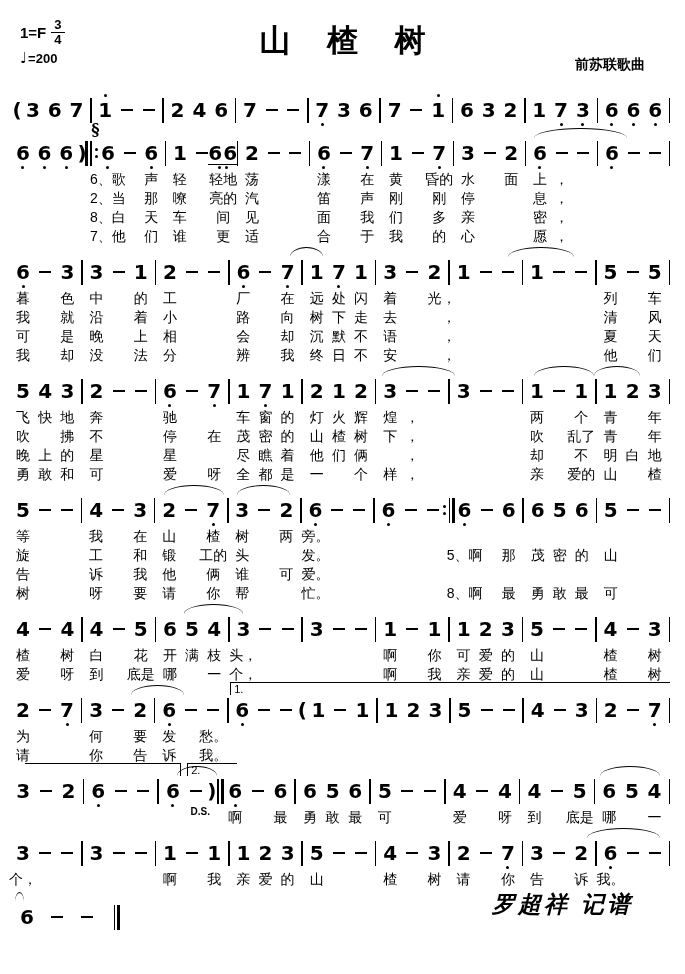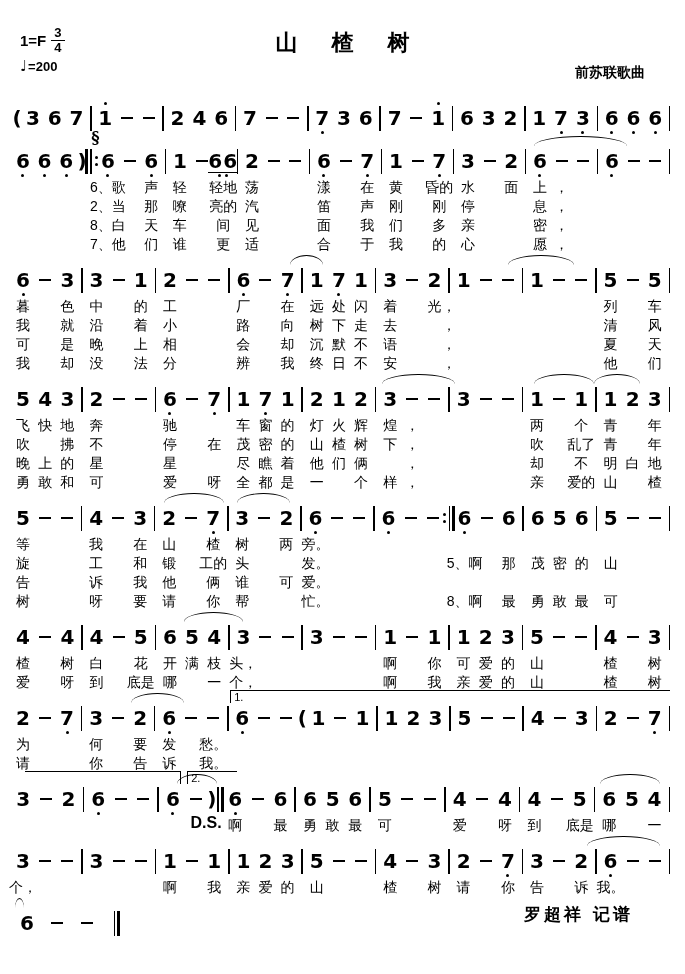--- a/index.html
+++ b/index.html
@@ -1,29 +1,29 @@
 <!DOCTYPE html>
 <html><head>
 <meta charset="utf-8">
 <style>
   html,body{margin:0;padding:0}
   body{width:685px;height:974px;overflow:hidden;background:#ffffff;color:#000;
        font-family:"Liberation Sans",sans-serif}
-  .page{position:relative;width:661px;height:750px;padding:16px 12px}
+  .page{position:relative;width:661px;height:750px;padding:8px 12px}
   
   .header{position:relative;height:76px}
   .keyarea{position:absolute;left:8px;top:10px;font-weight:bold;font-size:15px}
   .keyrow{display:flex;align-items:center}
   .frac{display:inline-flex;flex-direction:column;align-items:center;margin-left:5px;
         font-size:13px;line-height:14px;font-weight:bold}
   .frac i{font-style:normal;padding:0 3px}
   .frac .dn{border-top:1px solid #000}
   .temporow{margin-top:2px;font-size:13px;display:flex;align-items:center;gap:1px}
   .tnote{font-family:"DejaVu Sans",sans-serif;font-size:15px}
-  .title{margin:0;padding-top:12px;text-align:center;font-size:22px;font-weight:bold;
+  .title{margin:0;padding-top:12px;text-align:center;font-size:31px;font-weight:bold;
          letter-spacing:14px;text-indent:14px}
   .composer{position:absolute;right:28px;top:48px;font-size:14px;font-weight:bold}
   
   .system{position:relative;padding-top:9px}
   .cells{display:flex;align-items:flex-start}
   .cell{flex:1 1 0;display:flex;flex-direction:column;align-items:center;min-width:0}
   .barcell{flex:0 0 7px}
   .parcell{flex:0 0 10px}
   .compact .cell{flex:0 0 30px}
   .dotrow{height:5px;display:flex;gap:4px;justify-content:center;align-items:center}
@@ -36,26 +36,26 @@
   .bl.th{width:3px}
   .rdots{display:flex;flex-direction:column;gap:4px;margin:0 2px}
   .lyr{height:19px;line-height:19px;font-size:14px;white-space:nowrap}
   .arc{position:absolute;top:1px;height:9px;border-top:1.5px solid #000;
        border-radius:50% 50% 0 0/100% 100% 0 0}
   .volta{position:absolute;top:-2px;height:12px;border-top:1px solid #000;
          border-left:1px solid #000;font-size:11px;line-height:13px;padding-left:3px}
   .volta.end{border-left:none;border-right:1px solid #000}
   .segno{position:absolute;top:-7px;font-size:16px;font-weight:bold;
          font-family:"DejaVu Serif",serif}
-  .dslabel{position:absolute;font-size:16px;font-weight:bold}
+  .dslabel{position:absolute;font-size:10px;font-weight:bold}
   
   .bottomrow{display:flex;justify-content:space-between;align-items:flex-end}
   .bottomrow .system{width:150px}
-  .credit{font-family:"DejaVu Serif",serif;font-weight:bold;
-          font-size:17px;letter-spacing:3px;padding:0 40px 14px 0}
+  .credit{font-family:"DejaVu Serif",serif;font-style:italic;font-weight:bold;
+          font-size:23px;letter-spacing:3px;padding:0 40px 14px 0}
 </style>
 </head>
 <body>
 
 <div class="page">
   <div class="header">
     <div class="keyarea">
       <div class="keyrow">
         <span>1=F</span>
         <span class="frac">

